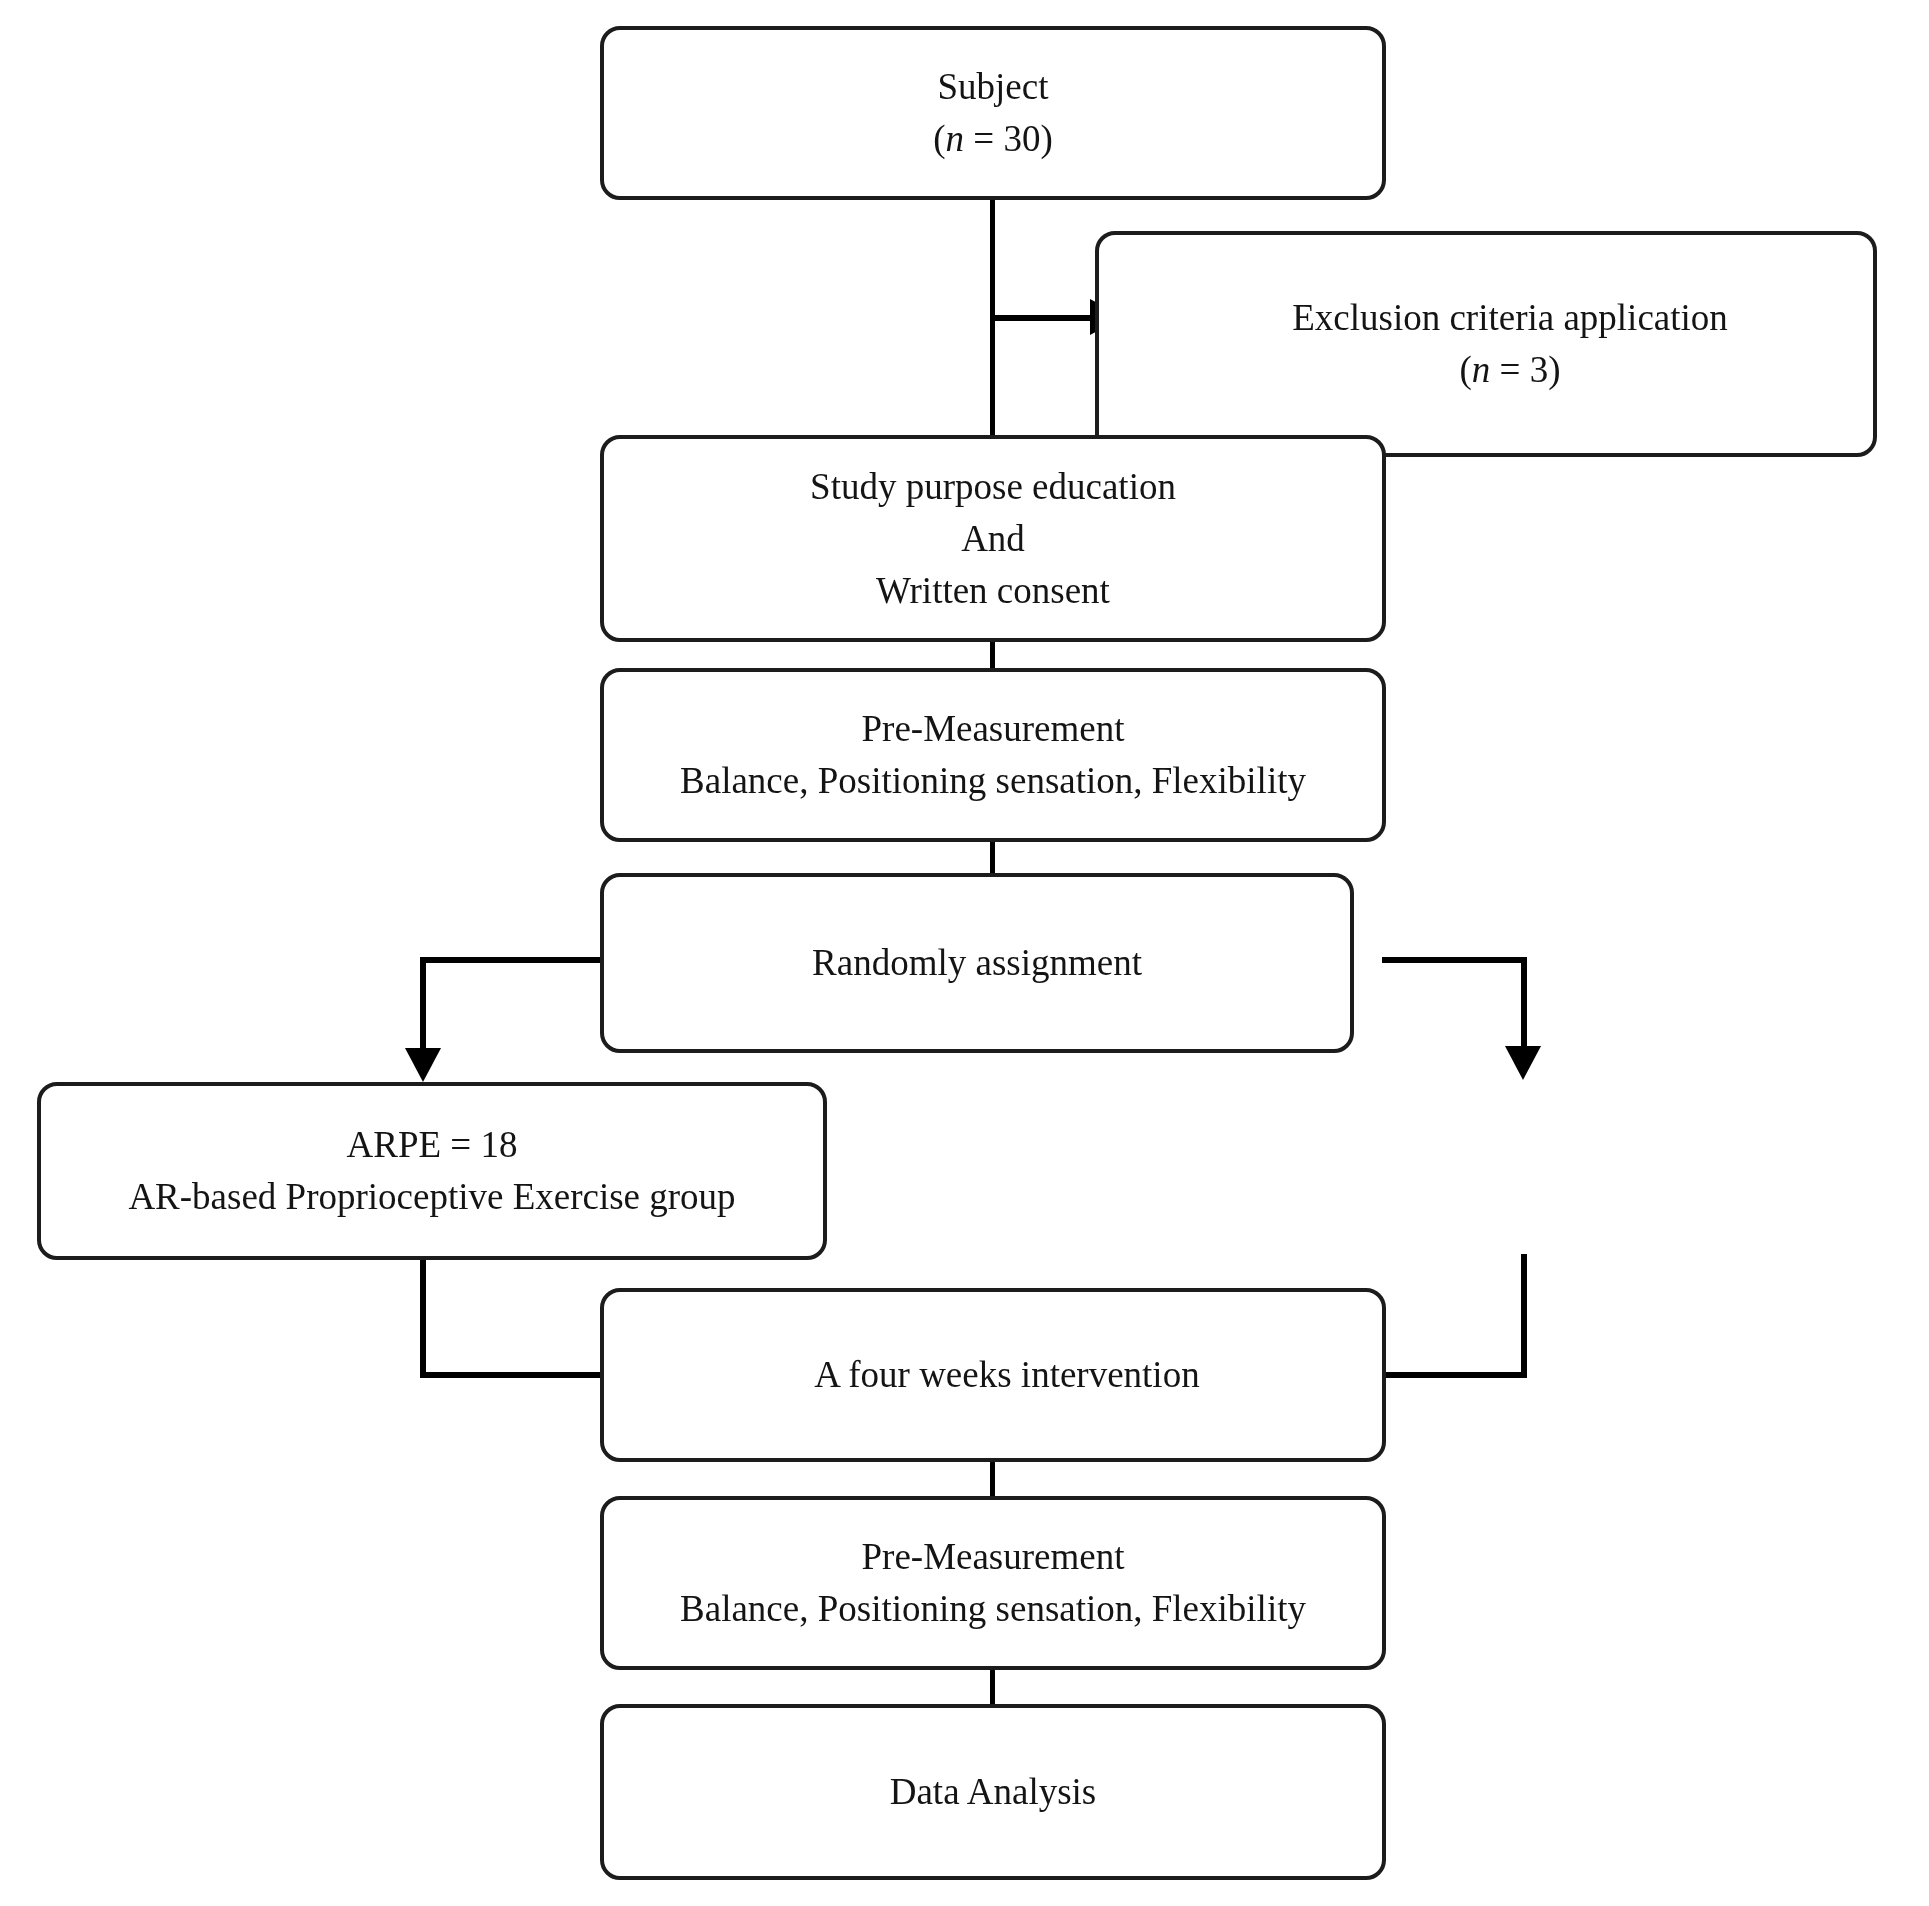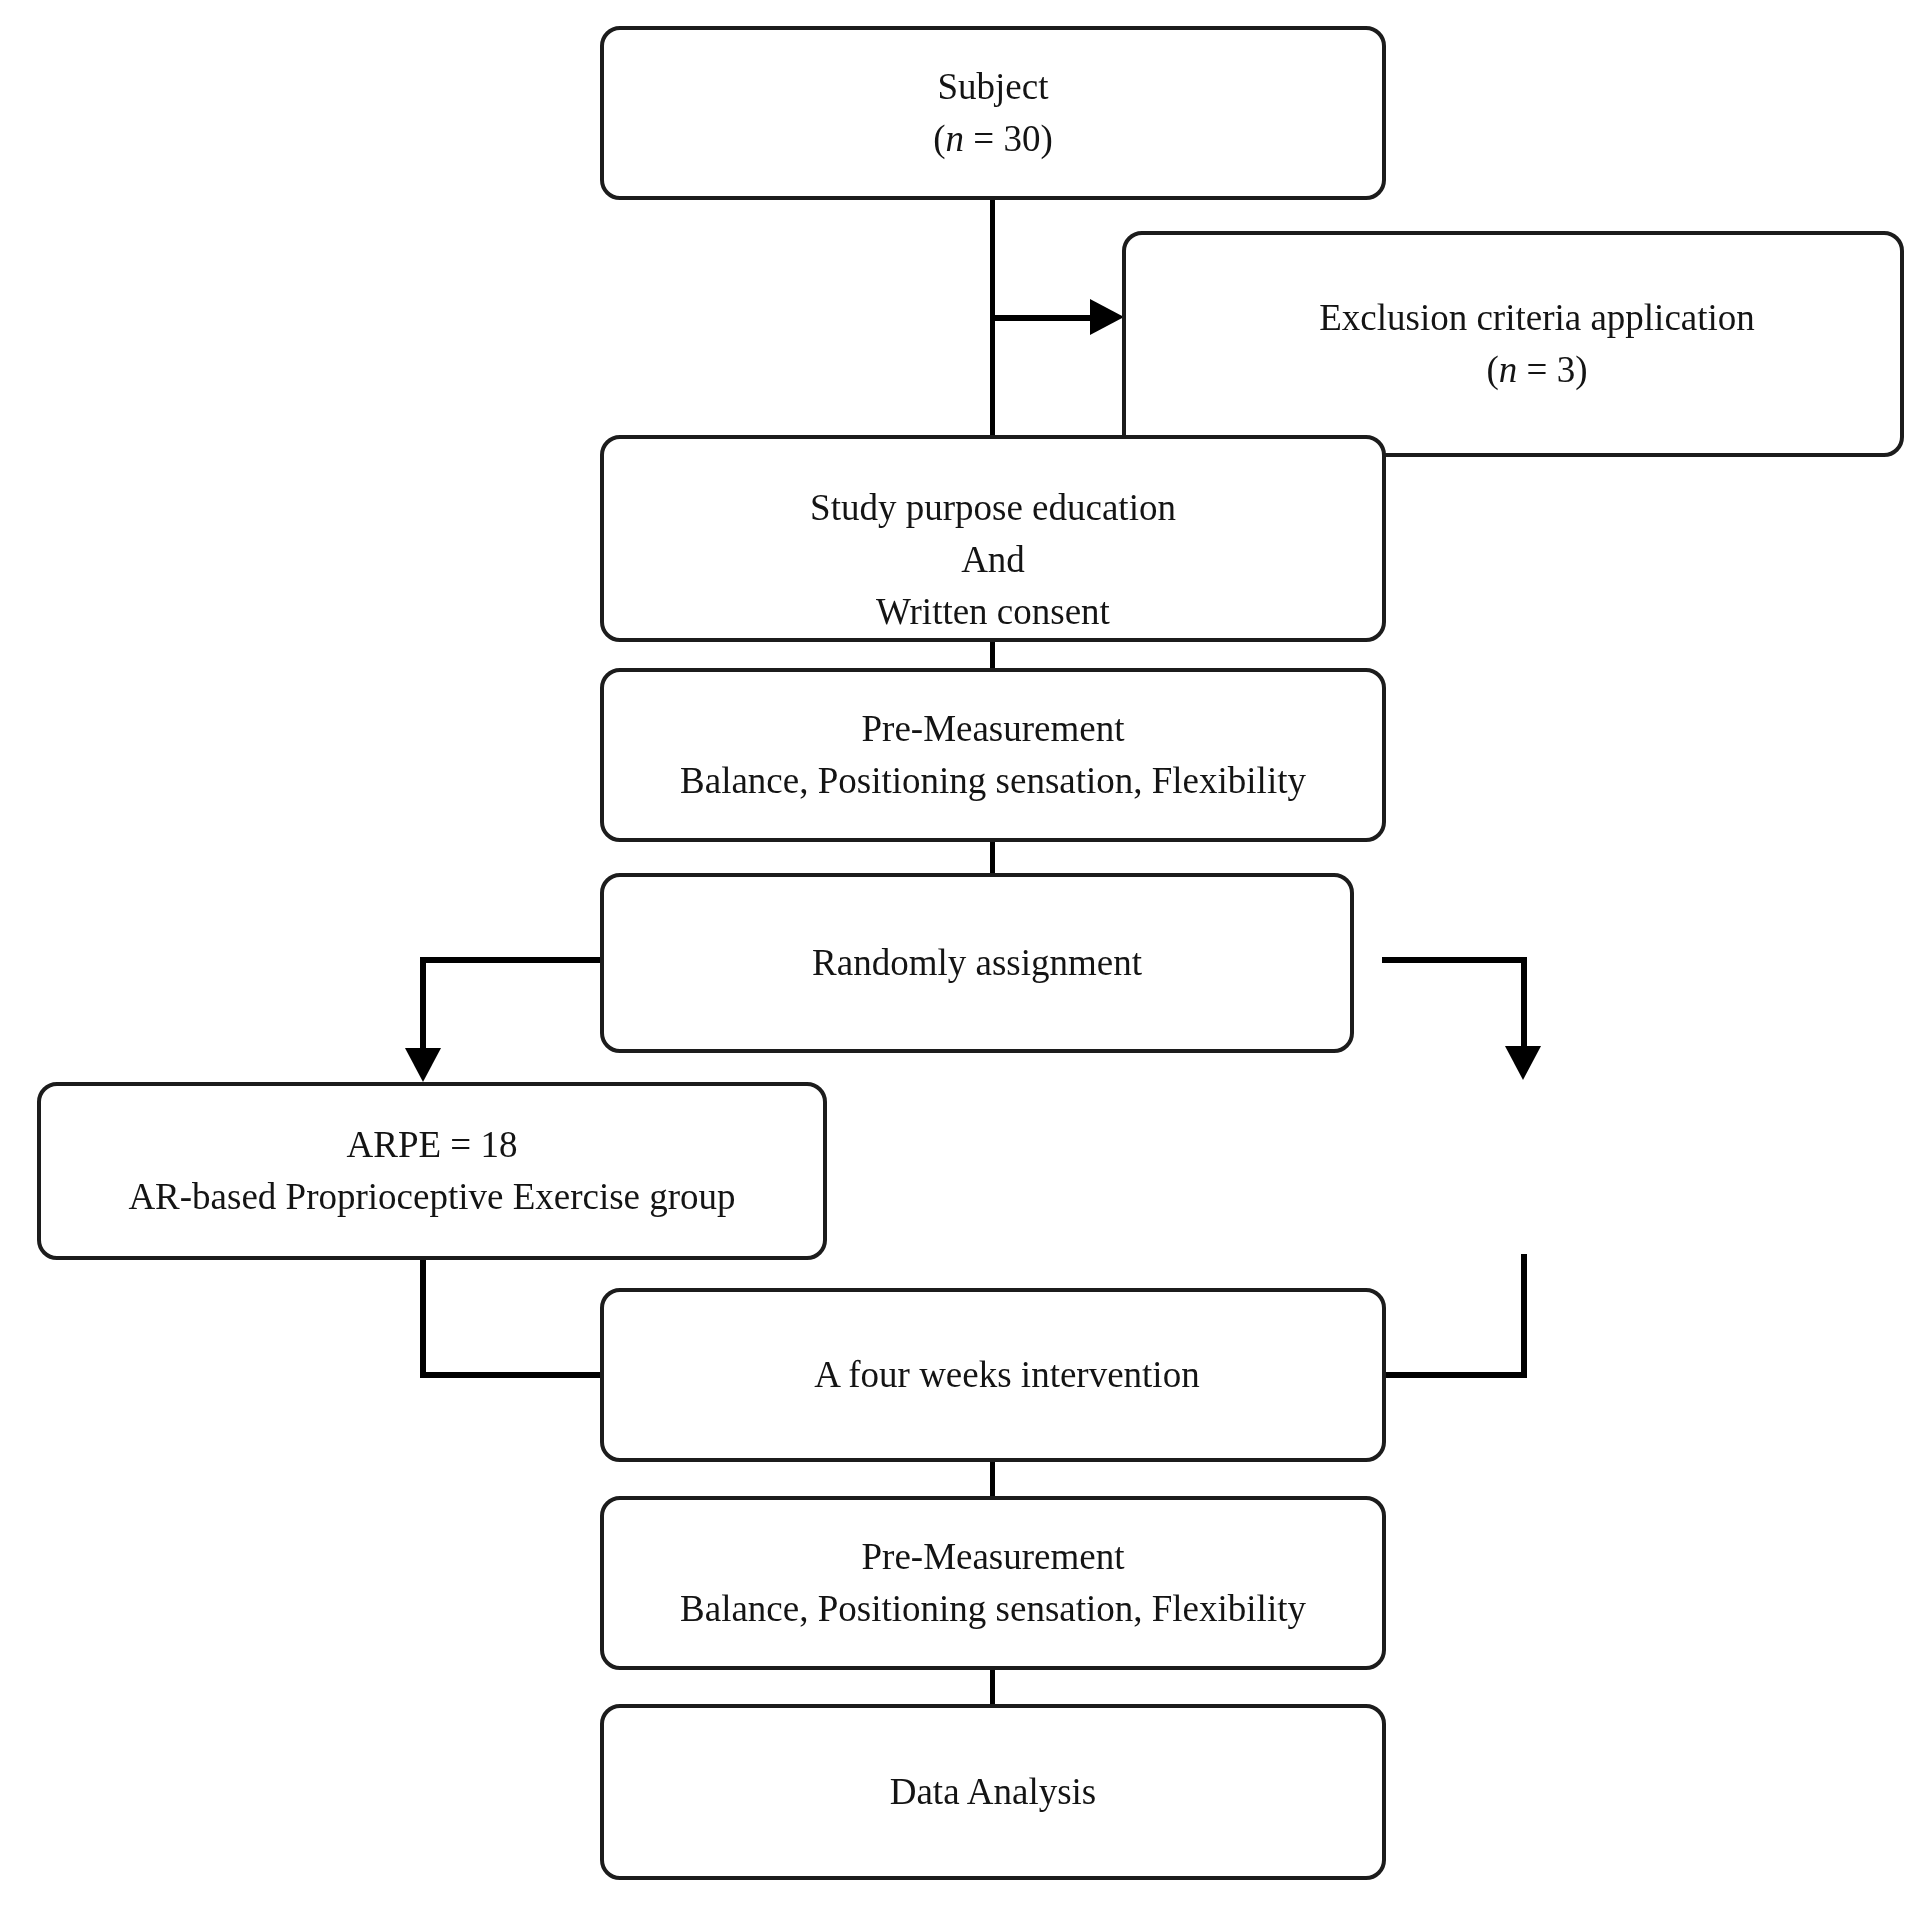--- a/index.html
+++ b/index.html
@@ -81,26 +81,26 @@
   <div class="h-line" style="left:1382px; top:1372px; width:144px; height:5.7px;"></div>
 
   <div class="v-line" style="left:990px; top:1461px; width:4.9px; height:39px;"></div>
   <div class="v-line" style="left:990px; top:1669px; width:4.9px; height:38px;"></div>
 
   <div class="node" style="left:600px; top:26px; width:786px; height:174px;">
     <div class="ln">Subject</div>
     <div class="ln"><span>(</span><span class="it">n</span><span> = 30)</span></div>
   </div>
 
-  <div class="node" style="left:1122px; top:231px; width:782px; height:226px;padding-left:48px;">
+  <div class="node" style="left:1095px; top:231px; width:782px; height:226px;padding-left:48px;">
     <div class="ln">Exclusion criteria application</div>
     <div class="ln"><span>(</span><span class="it">n</span><span> = 3)</span></div>
   </div>
 
-  <div class="node" style="left:600px; top:435px; width:786px; height:207px;justify-content:flex-end;">
+  <div class="node" style="left:600px; top:435px; width:786px; height:207px;">
     <div class="ln">Study purpose education</div>
     <div class="ln">And</div>
     <div class="ln">Written consent</div>
   </div>
 
   <div class="node" style="left:600px; top:668px; width:786px; height:174px;">
     <div class="ln">Pre-Measurement</div>
     <div class="ln">Balance, Positioning sensation, Flexibility</div>
   </div>
 

